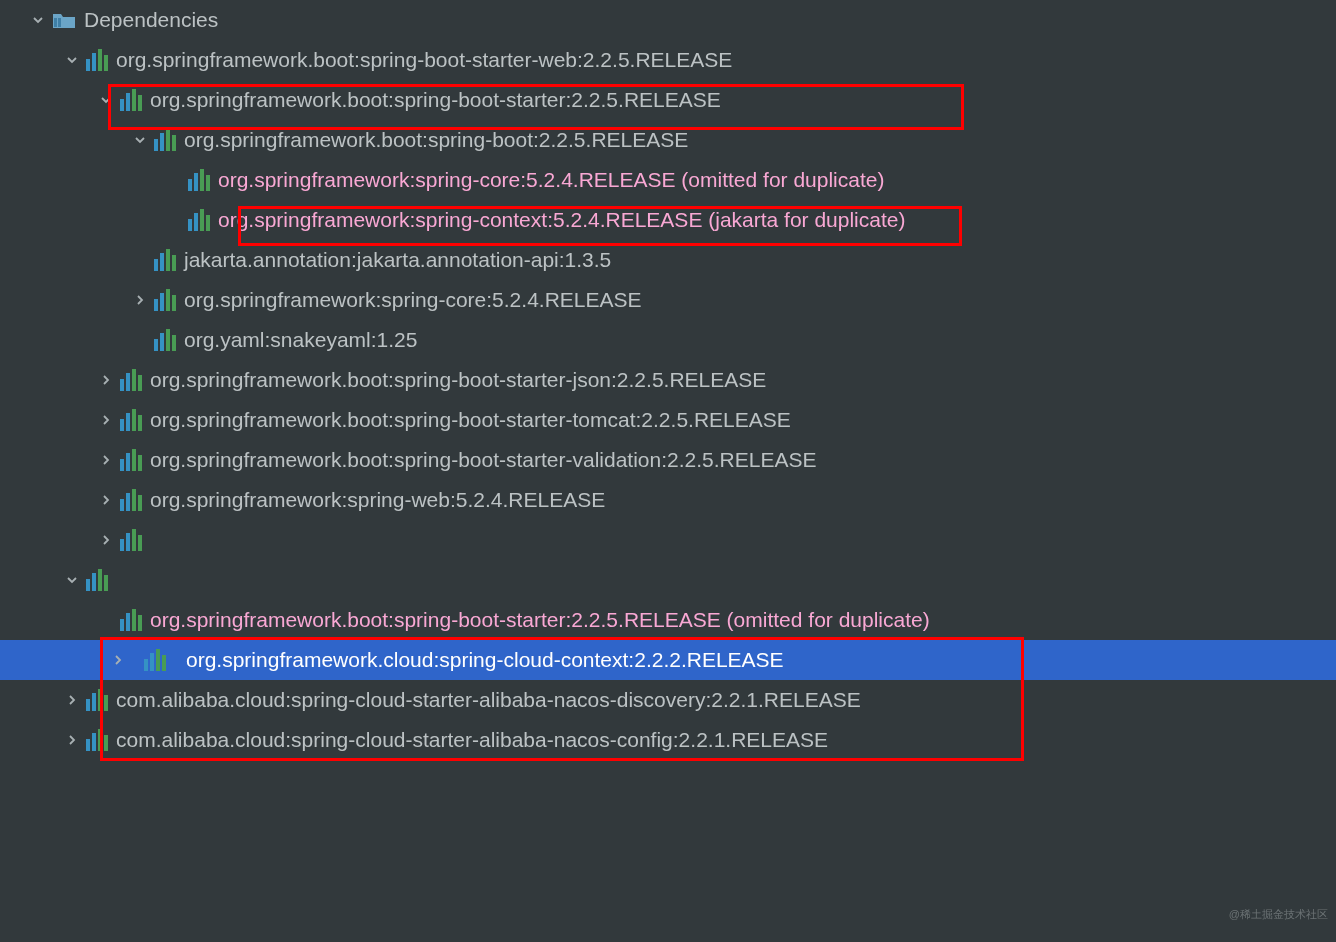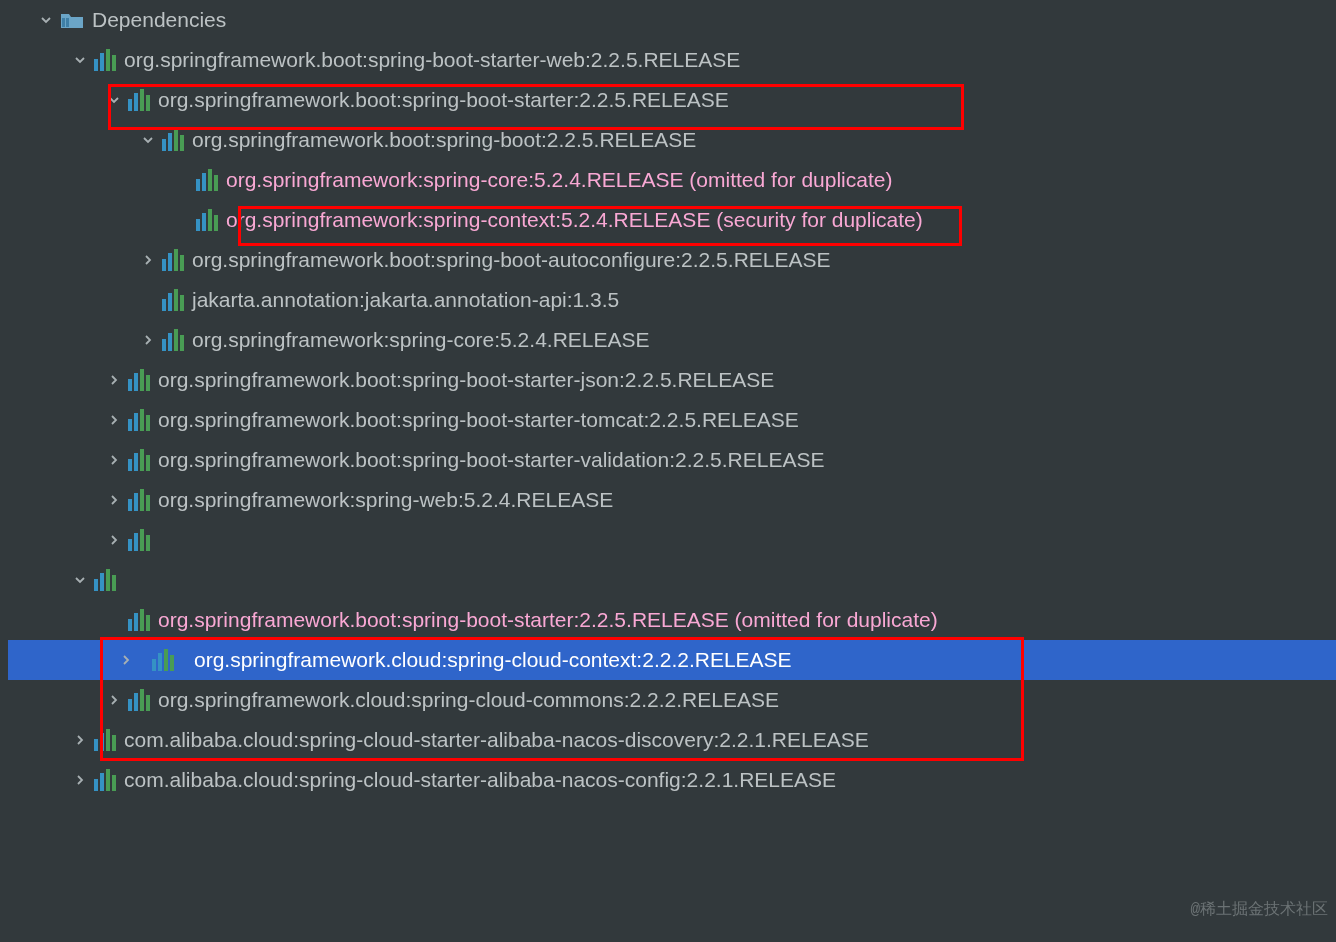--- a/index.html
+++ b/index.html
@@ -7,21 +7,21 @@
     background:#32393C;
     color:#BCC2C4;
     font-family: -apple-system, "Segoe UI", "Helvetica Neue", Arial, sans-serif;
     font-size:21px;
     line-height:1.5;
     width:1336px;
     height:942px;
     overflow:hidden;
     position:relative;
   }
-  .tree { padding-top:0; padding-left:8px; }
+  .tree { padding-top:0; padding-left:0; }
   .row {
     display:flex;
     align-items:center;
     height:40px;
     white-space:nowrap;
     position:relative;
   }
   .row.sel { background:#2F65CA; color:#FFFFFF;gap:12px; }
   .row.sel .label { color:#FFFFFF; }
   .indent { display:inline-block; }
@@ -57,23 +57,22 @@
   .hl {
     position:absolute;
     border:3px solid #FF0000;
     pointer-events:none;
     z-index:10;
   }
   .watermark {
     position:absolute;
     right:8px;
     bottom:20px;
-    font-size:16px;
+    font-size:11px;
     color:#6B7274;
-    font-family:Liberation Mono, monospace;
   }
 </style>
 </head>
 <body>
 
 <div class="tree" id="tree">
     <div class="row">
       <span class="indent" style="width: 28px;"></span>
       <span class="arrow">
         <svg width="12" height="12" viewBox="0 0 12 12">
@@ -147,62 +146,58 @@
     </div>
     <div class="row">
       <span class="indent" style="width: 164px;"></span>
       <span class="arrow blank"></span>
       <span class="lib-icon">
         <span class="b1"></span>
         <span class="b2"></span>
         <span class="b3"></span>
         <span class="b4"></span>
       </span>
-      <span class="label dim">org.springframework:spring-context:5.2.4.RELEASE (security for duplicate)</span>
+      <span class="label dim">org.springframework:spring-context:5.2.4.RELEASE (jakarta for duplicate)</span>
     </div>
     <div class="row">
       <span class="indent" style="width: 130px;"></span>
-      <span class="arrow">
-        <svg width="12" height="12" viewBox="0 0 12 12">
-          <path d="M4 2 L8 6 L4 10" fill="none" stroke="currentColor" stroke-width="1.8"></path>
-        </svg>
-      </span>
-      <span class="lib-icon">
-        <span class="b1"></span>
-        <span class="b2"></span>
-        <span class="b3"></span>
-        <span class="b4"></span>
-      </span>
-      <span class="label">org.springframework.boot:spring-boot-autoconfigure:2.2.5.RELEASE</span>
+      <span class="arrow blank"></span>
+      <span class="lib-icon">
+        <span class="b1"></span>
+        <span class="b2"></span>
+        <span class="b3"></span>
+        <span class="b4"></span>
+      </span>
+      <span class="label">jakarta.annotation:jakarta.annotation-api:1.3.5</span>
     </div>
     <div class="row">
       <span class="indent" style="width: 130px;"></span>
-      <span class="arrow blank"></span>
-      <span class="lib-icon">
-        <span class="b1"></span>
-        <span class="b2"></span>
-        <span class="b3"></span>
-        <span class="b4"></span>
-      </span>
-      <span class="label">jakarta.annotation:jakarta.annotation-api:1.3.5</span>
+      <span class="arrow">
+        <svg width="12" height="12" viewBox="0 0 12 12">
+          <path d="M4 2 L8 6 L4 10" fill="none" stroke="currentColor" stroke-width="1.8"></path>
+        </svg>
+      </span>
+      <span class="lib-icon">
+        <span class="b1"></span>
+        <span class="b2"></span>
+        <span class="b3"></span>
+        <span class="b4"></span>
+      </span>
+      <span class="label">org.springframework:spring-core:5.2.4.RELEASE</span>
     </div>
     <div class="row">
       <span class="indent" style="width: 130px;"></span>
-      <span class="arrow">
-        <svg width="12" height="12" viewBox="0 0 12 12">
-          <path d="M4 2 L8 6 L4 10" fill="none" stroke="currentColor" stroke-width="1.8"></path>
-        </svg>
-      </span>
-      <span class="lib-icon">
-        <span class="b1"></span>
-        <span class="b2"></span>
-        <span class="b3"></span>
-        <span class="b4"></span>
-      </span>
-      <span class="label">org.springframework:spring-core:5.2.4.RELEASE</span>
+      <span class="arrow blank"></span>
+      <span class="lib-icon">
+        <span class="b1"></span>
+        <span class="b2"></span>
+        <span class="b3"></span>
+        <span class="b4"></span>
+      </span>
+      <span class="label">org.yaml:snakeyaml:1.25</span>
     </div>
     <div class="row">
       <span class="indent" style="width: 96px;"></span>
       <span class="arrow">
         <svg width="12" height="12" viewBox="0 0 12 12">
           <path d="M4 2 L8 6 L4 10" fill="none" stroke="currentColor" stroke-width="1.8"></path>
         </svg>
       </span>
       <span class="lib-icon">
         <span class="b1"></span>
@@ -303,35 +298,20 @@
           <path d="M4 2 L8 6 L4 10" fill="none" stroke="currentColor" stroke-width="1.8"></path>
         </svg>
       </span>
       <span class="lib-icon">
         <span class="b1"></span>
         <span class="b2"></span>
         <span class="b3"></span>
         <span class="b4"></span>
       </span>
       <span class="label">org.springframework.cloud:spring-cloud-context:2.2.2.RELEASE</span>
-    </div>
-    <div class="row">
-      <span class="indent" style="width: 96px;"></span>
-      <span class="arrow">
-        <svg width="12" height="12" viewBox="0 0 12 12">
-          <path d="M4 2 L8 6 L4 10" fill="none" stroke="currentColor" stroke-width="1.8"></path>
-        </svg>
-      </span>
-      <span class="lib-icon">
-        <span class="b1"></span>
-        <span class="b2"></span>
-        <span class="b3"></span>
-        <span class="b4"></span>
-      </span>
-      <span class="label">org.springframework.cloud:spring-cloud-commons:2.2.2.RELEASE</span>
     </div>
     <div class="row">
       <span class="indent" style="width: 62px;"></span>
       <span class="arrow">
         <svg width="12" height="12" viewBox="0 0 12 12">
           <path d="M4 2 L8 6 L4 10" fill="none" stroke="currentColor" stroke-width="1.8"></path>
         </svg>
       </span>
       <span class="lib-icon">
         <span class="b1"></span>

